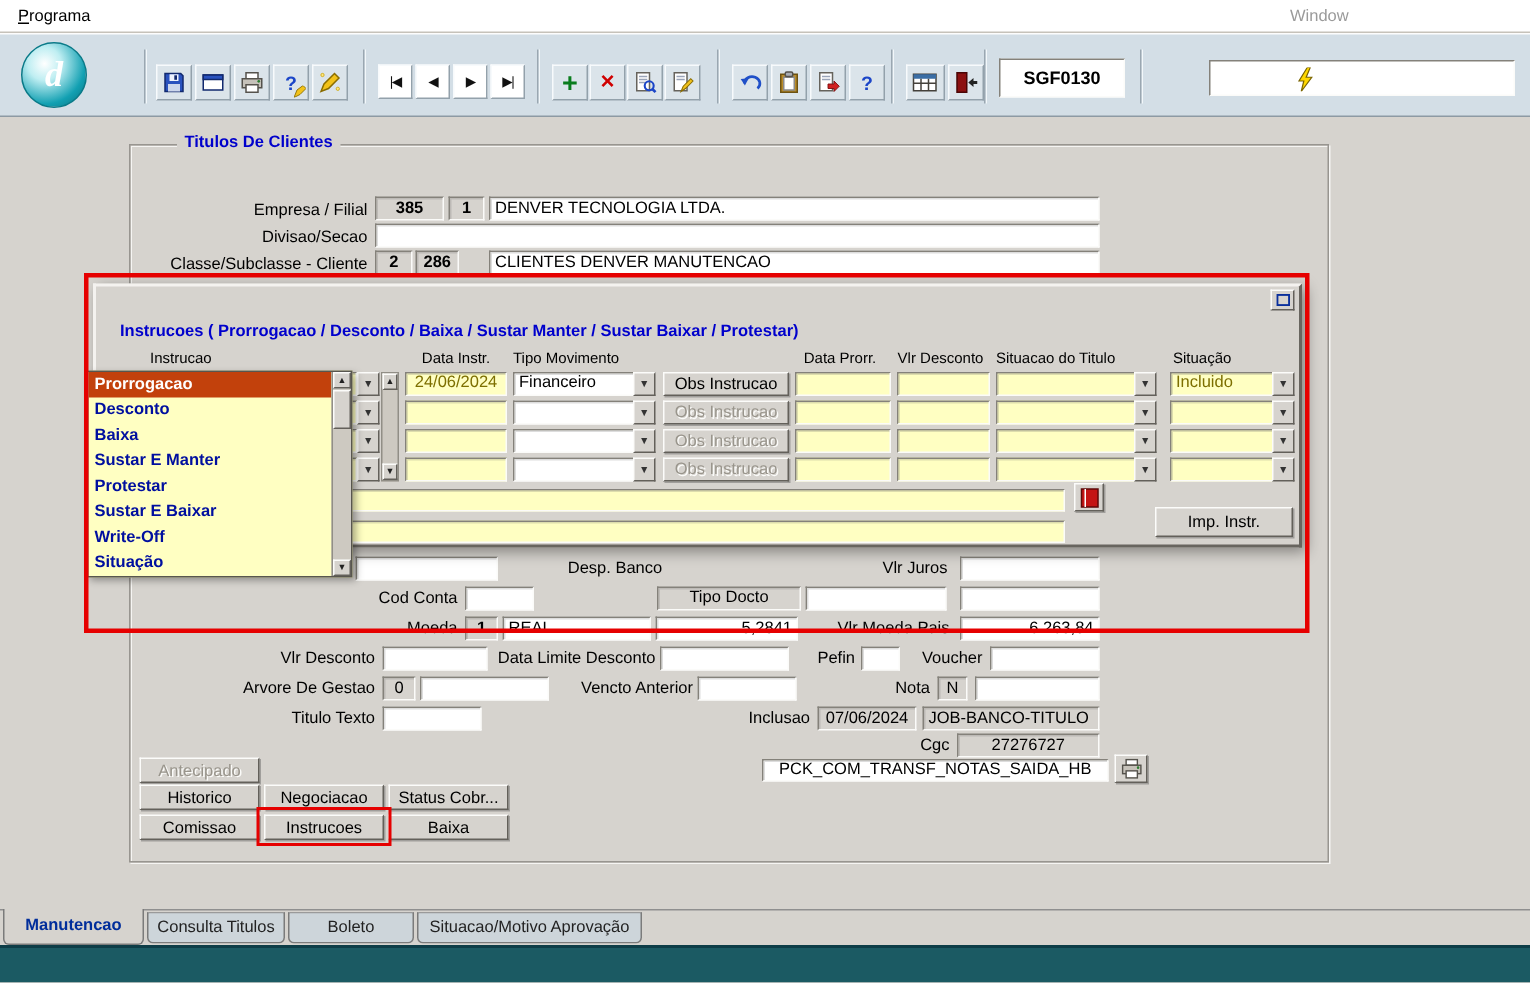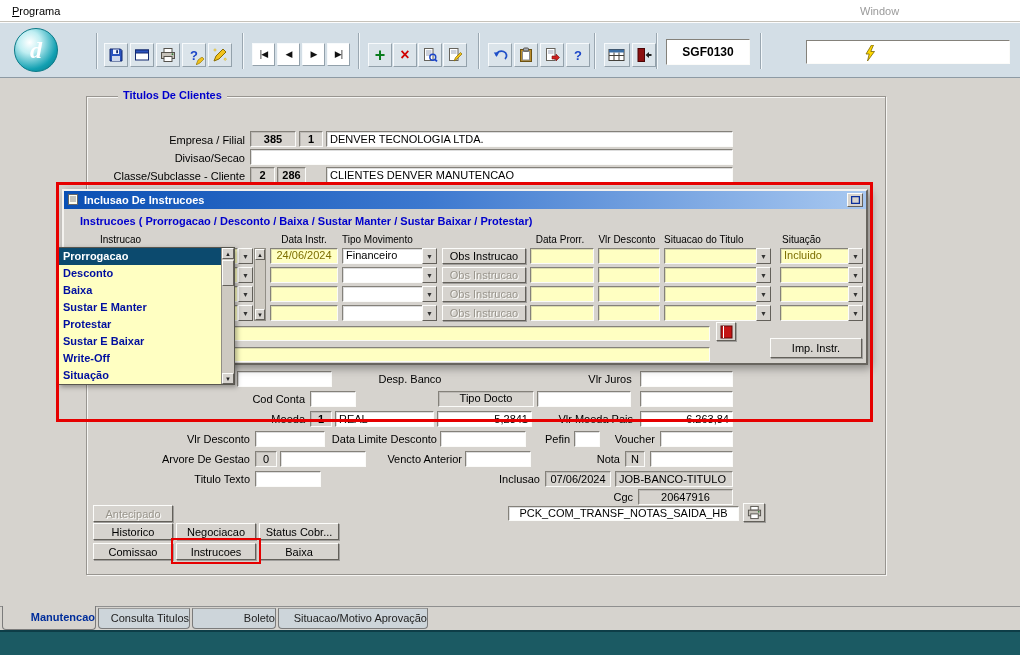--- a/index.html
+++ b/index.html
@@ -43,26 +43,26 @@
 #dlg-title{color:#fff;font-weight:bold;font-size:11px;margin-left:5px;}
 .din{position:absolute;}
 .ca{position:absolute;width:15px;height:16px;background:#d6d3ce;border:1px solid;border-color:#fcfcfa #63605a #63605a #fcfcfa;display:flex;align-items:center;justify-content:center;}
 .ca span{font-size:7px;color:#333;line-height:1;}
 .gsb{position:absolute;left:190px;top:57px;width:12px;height:73px;background:#cdc9c1;border:1px solid #918e86;}
 .sba{height:11px;background:#d6d3ce;border:1px solid;border-color:#fcfcfa #63605a #63605a #fcfcfa;display:flex;align-items:center;justify-content:center;font-size:6px;color:#222;line-height:1;}
 .sba.bot{position:absolute;bottom:0;left:0;right:0;}
 #popup{position:absolute;left:58px;top:247px;width:177px;height:138px;background:#ffffc2;border:1px solid #58564f;box-shadow:2px 2px 5px rgba(0,0,0,.35);z-index:30;display:flex;}
 #popup .pitems{flex:1;overflow:hidden;}
 .pi{height:17px;line-height:17px;padding-left:4px;font-weight:bold;color:#000f9f;font-size:11px;white-space:nowrap;overflow:hidden;}
-.pi.sel{background:#0c4a6e;color:#fff;}
+.pi.sel{background:#c2410c;color:#fff;}
 .psb{width:13px;background:#cdc9c1;border-left:1px solid #918e86;position:relative;}
 .psb .thumb{position:absolute;left:0;right:0;top:12px;height:26px;background:#d6d3ce;border:1px solid;border-color:#fcfcfa #63605a #63605a #fcfcfa;}
 .annot{position:absolute;border:3px solid #e60000;z-index:40;pointer-events:none;}
 #tabline{position:absolute;left:0;top:606px;width:1020px;border-top:1px solid #8f8f8f;}
-.tab{position:absolute;top:608px;height:21px;background:#cdd5da;border:1px solid #7b7b7b;border-top:1px solid #9a9a9a;border-radius:0 0 4px 4px;font-size:11px;line-height:19px;text-align:right;color:#222;z-index:2;white-space:nowrap;overflow:hidden;}
+.tab{position:absolute;top:608px;height:21px;background:#cdd5da;border:1px solid #7b7b7b;border-top:1px solid #9a9a9a;border-radius:0 0 4px 4px;font-size:11px;line-height:19px;text-align:center;color:#222;z-index:2;white-space:nowrap;overflow:hidden;}
 .tab.active{top:606px;height:24px;background:#d6d3ce;font-weight:bold;color:#002d9b;z-index:3;border-top:none;line-height:22px;}
 #statusbar{position:absolute;left:0;top:630px;width:1020px;height:25px;background:#1b5a63;border-top:2px solid #0d3d47;}
 .relbox{position:relative;width:100%;height:100%;display:flex;align-items:center;justify-content:center;}
 </style>
 </head>
 <body>
 
 <div id="menubar">
   <span class="menu-item">Programa</span>
   <span class="menu-window">Window</span>
@@ -264,21 +264,21 @@
 <div class="f g c" style="left:625px;top:451px;width:20px">N</div>
 <div class="f" style="left:650px;top:451px;width:83px"></div>
 
 <div class="lbl r" style="left:150px;top:473px;width:100px">Titulo Texto</div>
 <div class="f" style="left:255px;top:471px;width:66px"></div>
 <div class="lbl r" style="left:488px;top:473px;width:52px">Inclusao</div>
 <div class="f g c fs10" style="left:545px;top:471px;width:66px">07/06/2024</div>
 <div class="f g fs10" style="left:615px;top:471px;width:118px">JOB-BANCO-TITULO</div>
 
 <div class="lbl r" style="left:595px;top:491px;width:38px">Cgc</div>
-<div class="f g c" style="left:638px;top:489px;width:95px">20647916</div>
+<div class="f g c" style="left:638px;top:489px;width:95px">27276727</div>
 
 <div class="btn dis" style="left:93px;top:505px;width:80px;height:17px">
     <span>Antecipado</span>
   </div>
 <div class="f c fs10" style="left:508px;top:506px;width:231px;height:15px;line-height:13px">PCK_COM_TRANSF_NOTAS_SAIDA_HB</div>
 <div class="btn" style="left:743px;top:503px;width:22px;height:19px">
   <svg width="15" height="15" viewBox="0 0 16 16">
       <rect x="4" y="1.5" width="8" height="4" fill="#fff" stroke="#55524c"></rect>
       <rect x="1.5" y="5.5" width="13" height="6" fill="#c6c2ba" stroke="#55524c"></rect>
       <rect x="4" y="9.5" width="8" height="5" fill="#fff" stroke="#55524c"></rect>
@@ -299,29 +299,20 @@
     <span>Comissao</span>
   </div>
 <div class="btn" style="left:176px;top:543px;width:80px;height:17px">
     <span>Instrucoes</span>
   </div>
 <div class="btn" style="left:259px;top:543px;width:80px;height:17px">
     <span>Baixa</span>
   </div>
 
 <div id="dlg">
-  <div id="dlg-titlebar">
-    <svg width="11" height="12">
-        <rect x="0.5" y="0.5" width="9" height="10" fill="#fdfdf0" stroke="#666"></rect>
-        <line x1="2" y1="3" x2="8" y2="3" stroke="#888"></line>
-        <line x1="2" y1="5" x2="8" y2="5" stroke="#888"></line>
-        <line x1="2" y1="7" x2="8" y2="7" stroke="#888"></line>
-      </svg>
-    <span id="dlg-title">Inclusao De Instrucoes</span>
-  </div>
   <div class="btn" style="right:3px;top:2px;width:16px;height:14px;box-shadow:none">
     <svg width="9" height="8">
         <rect x="0.5" y="0.5" width="8" height="7" fill="none" stroke="#0a2f9c" stroke-width="1.5"></rect>
       </svg>
   </div>
 
   <div class="din blu" style="left:16px;top:24px">Instrucoes ( Prorrogacao / Desconto / Baixa / Sustar Manter / Sustar Baixar / Protestar)</div>
 
   <div class="din fs10" style="left:36px;top:43px">Instrucao</div>
   <div class="din fs10 c" style="left:204px;top:43px;width:72px">Data Instr.</div>

